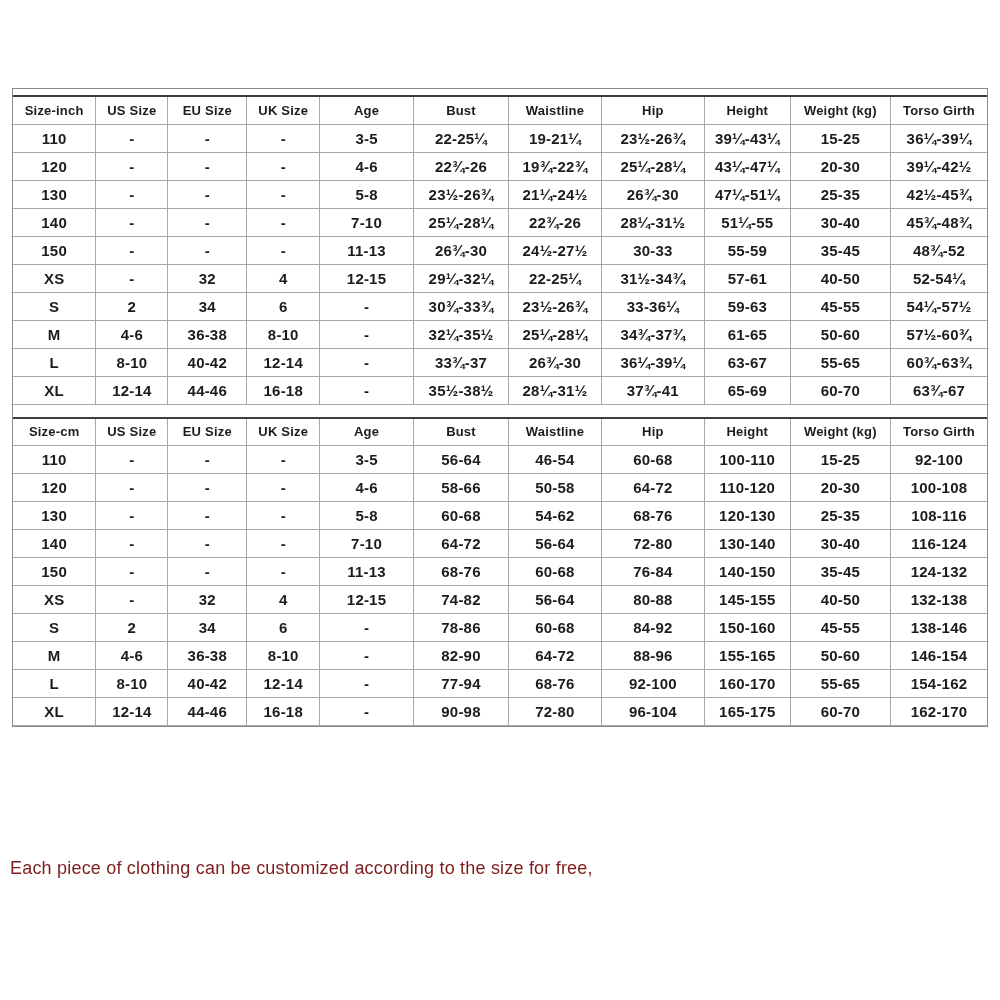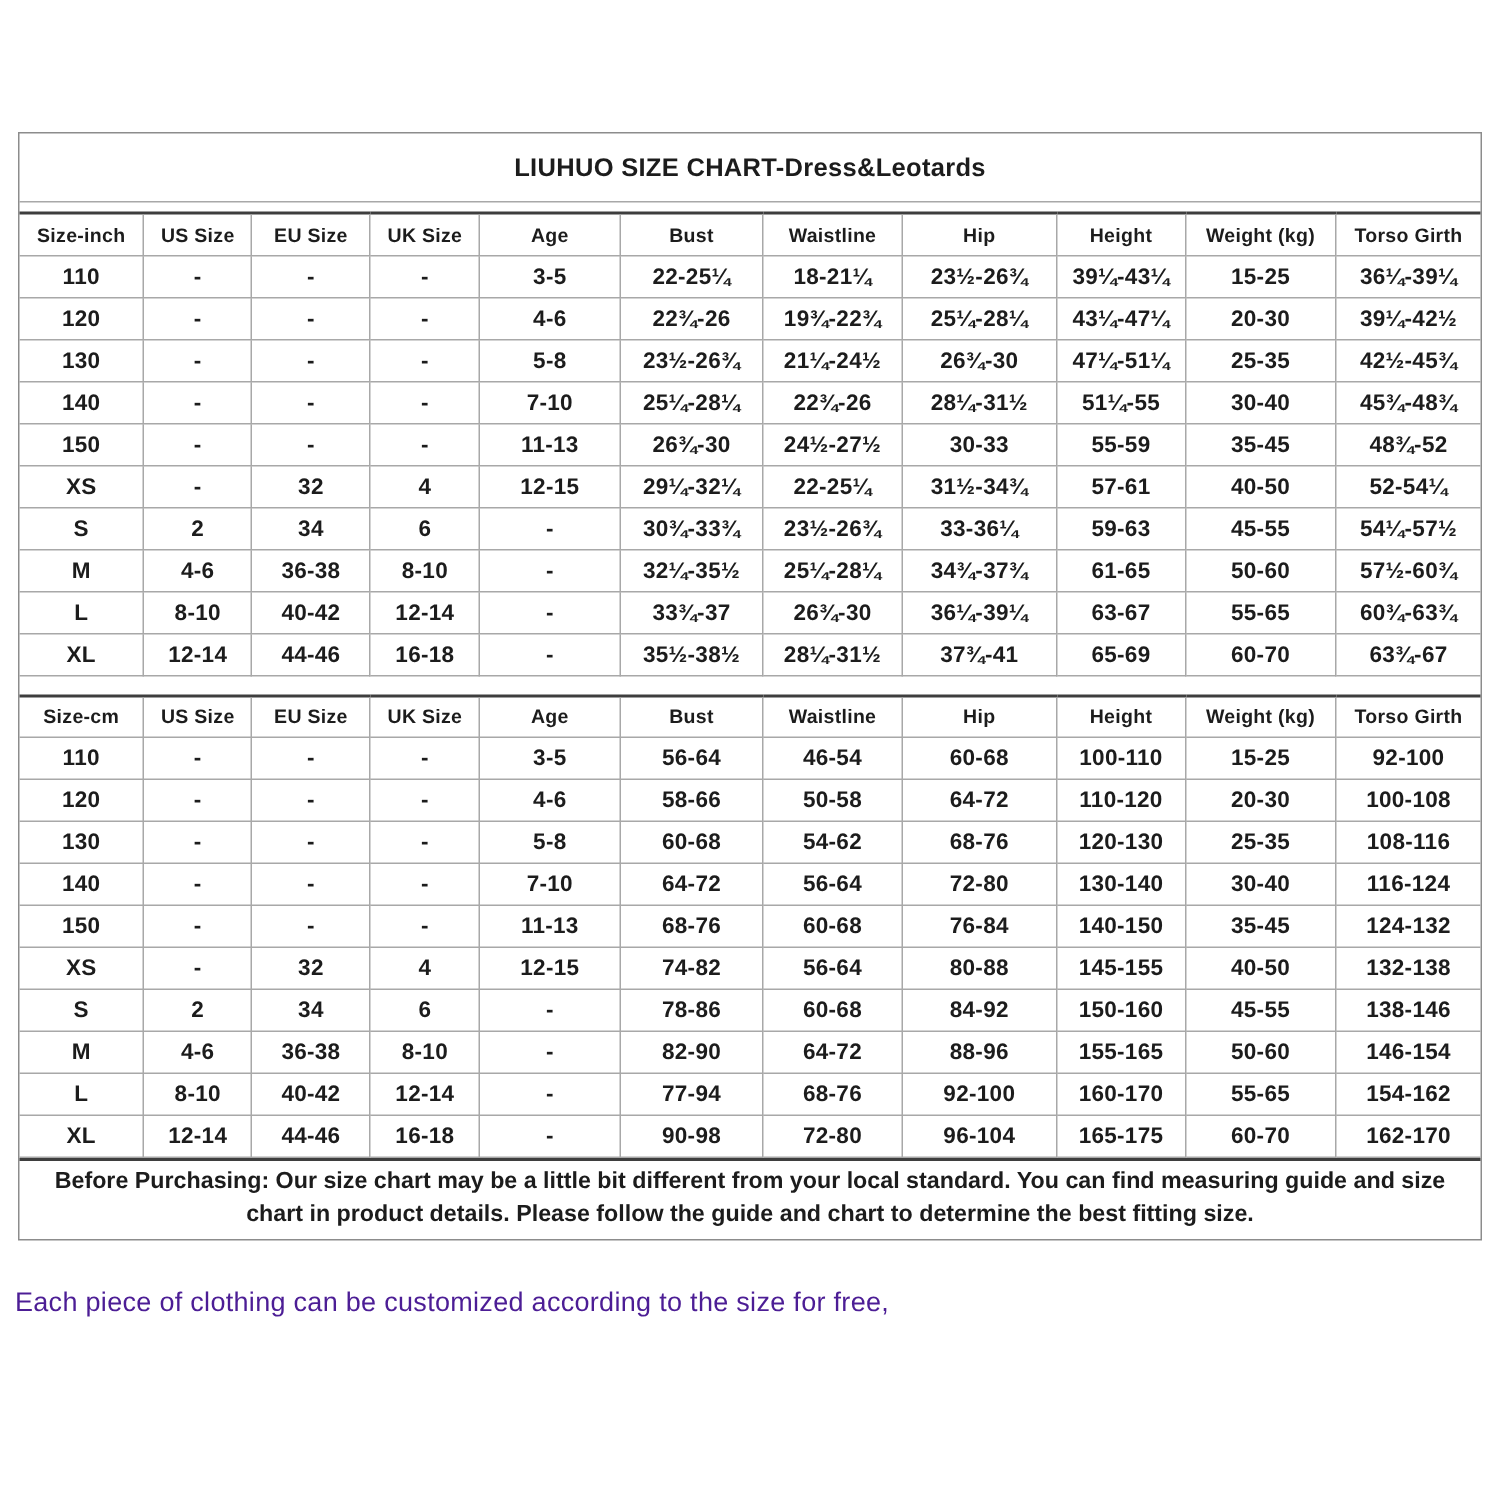--- a/index.html
+++ b/index.html
@@ -70,33 +70,32 @@
     font-size: 15.5px;
     text-align: center;
     line-height: 1.42;
     padding: 3px 4px 5px 4px;
   }
 
   .footnotes { position: absolute; left: 10px; top: 858px; width: 980px; }
   .footnote {
     font-size: 18px;
     letter-spacing: .2px;
-    color: #4c1d95;
+    color: #7f1d1d;
     margin-bottom: 17px;
     white-space: nowrap;
   }
 </style>
 </head>
 <body>
 
 <div class="page">
 
   <div class="chart-block">
 
-    <div class="title-row">LIUHUO SIZE CHART-Dress&amp;Leotards</div>
 
     <table class="size-table inch">
       <thead>
           <tr>
             <th>Size-inch</th>
             <th>US Size</th>
             <th>EU Size</th>
             <th>UK Size</th>
             <th>Age</th>
             <th>Bust</th>
@@ -108,21 +107,21 @@
           </tr>
         </thead>
       <tbody>
           <tr>
             <td>110</td>
             <td>-</td>
             <td>-</td>
             <td>-</td>
             <td>3-5</td>
             <td>22-25¼</td>
-            <td>18-21¼</td>
+            <td>19-21¼</td>
             <td>23½-26¾</td>
             <td>39¼-43¼</td>
             <td>15-25</td>
             <td>36¼-39¼</td>
           </tr>
           <tr>
             <td>120</td>
             <td>-</td>
             <td>-</td>
             <td>-</td>
@@ -384,20 +383,19 @@
             <td>90-98</td>
             <td>72-80</td>
             <td>96-104</td>
             <td>165-175</td>
             <td>60-70</td>
             <td>162-170</td>
           </tr>
         </tbody>
     </table>
 
-    <div class="note-row">Before Purchasing: Our size chart may be a little bit different from your local standard. You can find measuring guide and size chart in product details. Please follow the guide and chart to determine the best fitting size.</div>
   </div>
 
   <div class="footnotes">
     <div class="footnote">Each piece of clothing can be customized according to the size for free,</div>
   </div>
 
 </div>
 
 </body></html>

